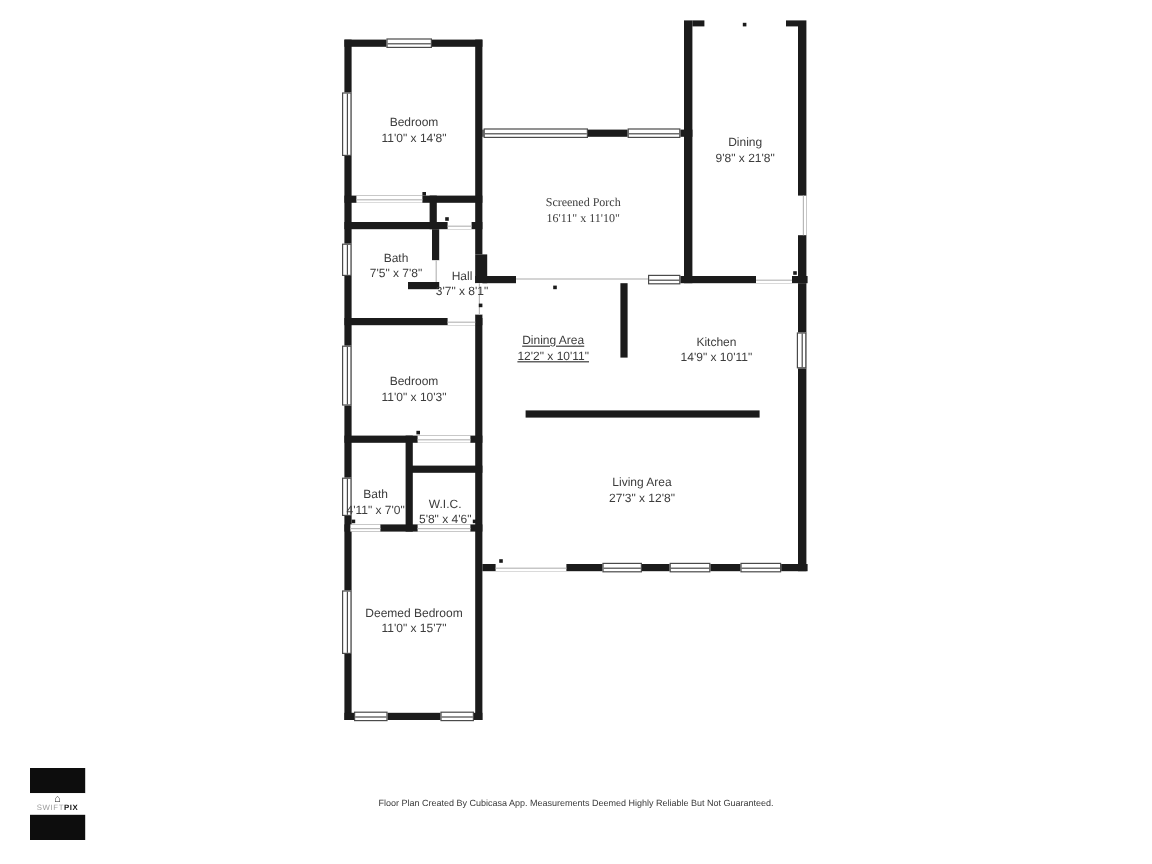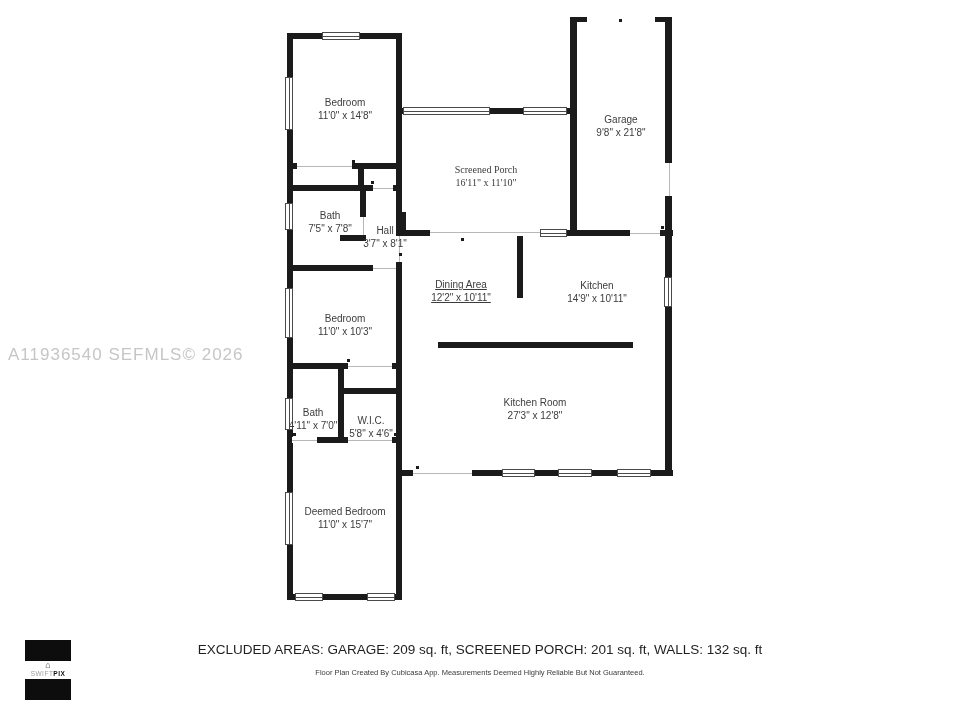--- a/index.html
+++ b/index.html
@@ -25,35 +25,34 @@
   .room .rname{display:block;}
   .room .rdims{display:block;}
   .watermark{
     position:absolute;left:8px;top:345px;font-size:17px;color:#c6c6c6;
     letter-spacing:1px;z-index:1;
   }
   .footer{position:absolute;left:0;top:642px;width:960px;text-align:center;color:#1f1f1f;}
   .f-total{font-size:15px;font-weight:bold;line-height:1.25;}
   .f-floor{font-size:13.5px;line-height:1.25;}
   .f-excluded{font-size:13.5px;line-height:1.25;}
-  .f-disclaimer{font-size:7.5px;color:#3a3a3a;margin-top:9px;}
+  .f-disclaimer{font-size:7.5px;color:#3a3a3a;margin-top:23px;}
   .logo{position:absolute;left:25px;top:640px;width:46px;z-index:7;}
   .logo-block{width:46px;height:21px;background:#0d0d0d;}
   .logo-mid{width:46px;height:18px;background:#fff;text-align:center;line-height:1;}
   .logo-house{display:block;font-size:9px;color:#111;height:9px;line-height:9px;}
   .logo-text{display:block;font-size:6.5px;letter-spacing:0.5px;height:8px;line-height:8px;}
   .lt-light{color:#9a9a9a;}
   .lt-bold{color:#111;font-weight:bold;}
 </style>
 </head>
 <body>
 
 <div class="plan">
 
-  <div class="watermark">A11936540  SEFMLS© 2026</div>
 
   <div class="w" style="left:287px;top:33px;width:6px;height:567px;"></div>
   <div class="w" style="left:287px;top:33px;width:115px;height:6px;"></div>
   <div class="w" style="left:396px;top:33px;width:6px;height:179px;"></div>
   <div class="w" style="left:396px;top:212px;width:10px;height:24px;"></div>
   <div class="w" style="left:396px;top:230px;width:34px;height:6px;"></div>
   <div class="w" style="left:396px;top:262px;width:6px;height:338px;"></div>
   <div class="w" style="left:287px;top:163px;width:115px;height:6px;"></div>
   <div class="w" style="left:358px;top:163px;width:6px;height:28px;"></div>
   <div class="w" style="left:287px;top:185px;width:115px;height:6px;"></div>
@@ -119,21 +118,21 @@
 
   <div class="room" style="left:345px;top:109px;">
     <span class="rname">Bedroom</span>
     <span class="rdims">11'0" x 14'8"</span>
   </div>
   <div class="room" style="left:486px;top:176px;font-family:Liberation Serif, serif;">
     <span class="rname">Screened Porch</span>
     <span class="rdims">16'11" x 11'10"</span>
   </div>
   <div class="room" style="left:621px;top:126px;">
-    <span class="rname">Garage</span>
+    <span class="rname">Dining</span>
     <span class="rdims">9'8" x 21'8"</span>
   </div>
   <div class="room" style="left:330px;top:222px;">
     <span class="rname">Bath</span>
     <span class="rdims">7'5" x 7'8"</span>
   </div>
   <div class="room" style="left:385px;top:237px;">
     <span class="rname">Hall</span>
     <span class="rdims">3'7" x 8'1"</span>
   </div>
@@ -151,30 +150,29 @@
   </div>
   <div class="room" style="left:313px;top:419px;">
     <span class="rname">Bath</span>
     <span class="rdims">4'11" x 7'0"</span>
   </div>
   <div class="room" style="left:371px;top:427px;">
     <span class="rname">W.I.C.</span>
     <span class="rdims">5'8" x 4'6"</span>
   </div>
   <div class="room" style="left:535px;top:409px;">
-    <span class="rname">Kitchen Room</span>
+    <span class="rname">Living Area</span>
     <span class="rdims">27'3" x 12'8"</span>
   </div>
   <div class="room" style="left:345px;top:518px;">
     <span class="rname">Deemed Bedroom</span>
     <span class="rdims">11'0" x 15'7"</span>
   </div>
 
   <div class="footer">
-    <div class="f-excluded">EXCLUDED AREAS: GARAGE: 209 sq. ft, SCREENED PORCH: 201 sq. ft, WALLS: 132 sq. ft</div>
     <div class="f-disclaimer">Floor Plan Created By Cubicasa App. Measurements Deemed Highly Reliable But Not Guaranteed.</div>
   </div>
 
   <div class="logo">
     <div class="logo-block"></div>
     <div class="logo-mid">
       <span class="logo-house">⌂</span>
       <span class="logo-text"><span class="lt-light">SWIFT</span><span class="lt-bold">PIX</span></span>
     </div>
     <div class="logo-block"></div>

